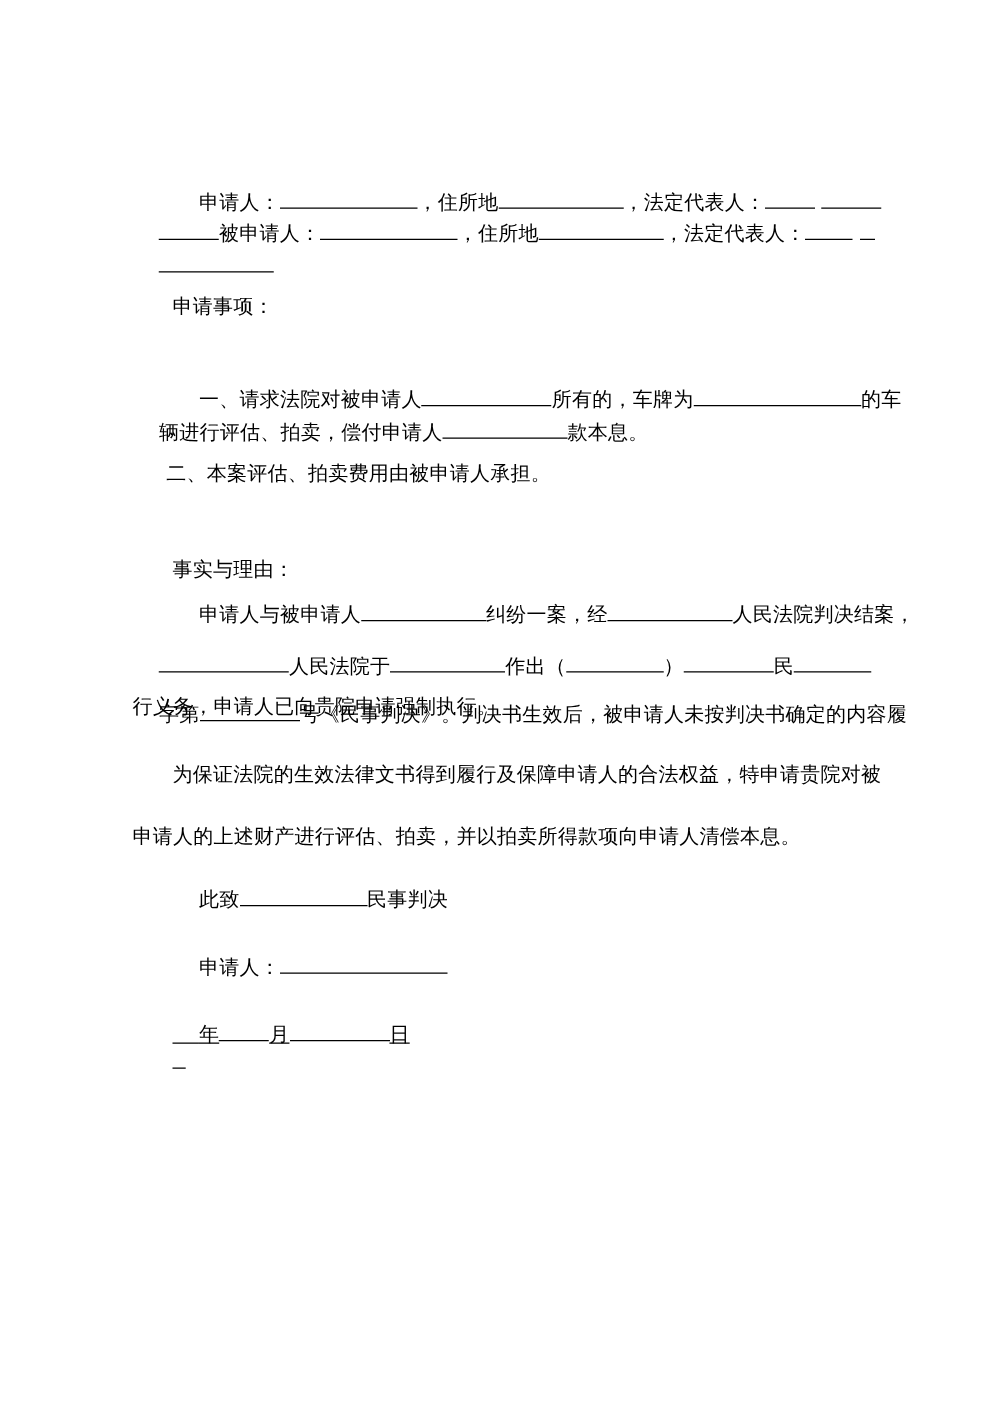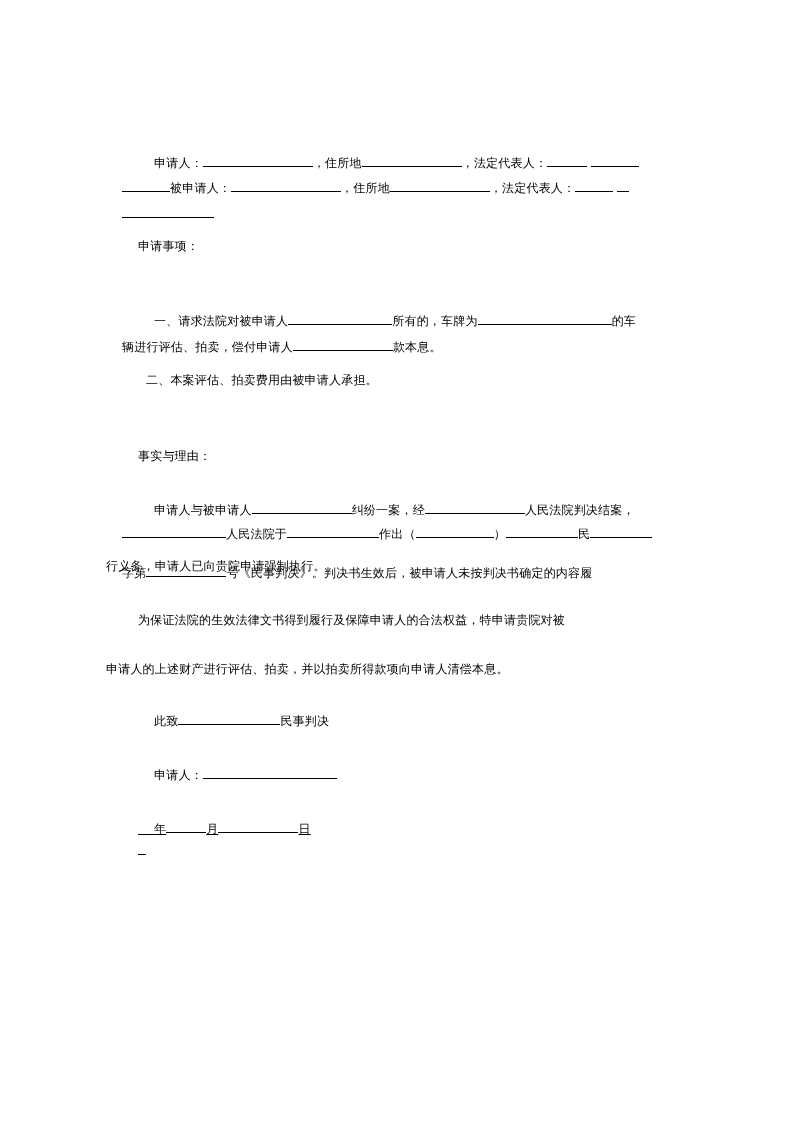--- a/index.html
+++ b/index.html
@@ -1,18 +1,18 @@
 <!DOCTYPE html>
 <html><head>
 <meta charset="utf-8">
 <style>
   html, body { margin: 0; padding: 0; background: #ffffff; }
   body { width: 793px; height: 1122px; position: relative; overflow: hidden;
          font-family: "DejaVu Sans", "Liberation Sans", sans-serif; color: #000; }
-  .line { position: absolute; left: 106px; white-space: pre; font-size: 12px; line-height: 20px; letter-spacing: 0.2px; }
+  .line { position: absolute; left: 106px; white-space: pre; font-size: 16px; line-height: 20px; letter-spacing: 0.2px; }
   .u { display: inline-block; border-bottom: 1px solid #000; height: 14px; vertical-align: baseline; }
 </style>
 </head>
 <body>
 
 <div>
 
   <div class="line" style="top:132px; left:138px;">
     <span>申请人：</span><span class="u" style="width:110px"></span><span>，住所地</span><span class="u" style="width:100px"></span><span>，法定代表人：</span><span class="u" style="width:40px"></span> <span class="u" style="width:48px"></span>
   </div>
@@ -25,25 +25,25 @@
 
   <div class="line" style="top:236px; left:138px;font-family:Liberation Serif, serif;">申请事项：</div>
 
   <div class="line" style="top:290px; left:138px;">
     <span>一、请求法院对被申请人</span><span class="u" style="width:104px"></span><span>所有的，车牌为</span><span class="u" style="width:134px"></span><span>的车</span>
   </div>
   <div class="line" style="top:316px;">
     <span>辆进行评估、拍卖，偿付申请人</span><span class="u" style="width:100px"></span><span>款本息。</span>
   </div>
 
-  <div class="line" style="top:370px; left:146px;font-family:Liberation Serif, serif;">二、本案评估、拍卖费用由被申请人承担。</div>
+  <div class="line" style="top:370px; left:133px;font-family:Liberation Serif, serif;">二、本案评估、拍卖费用由被申请人承担。</div>
 
   <div class="line" style="top:446px; left:138px;">事实与理由：</div>
 
-  <div class="line" style="top:479px; left:138px;">
+  <div class="line" style="top:462px; left:138px;">
     <span>申请人与被申请人</span><span class="u" style="width:100px"></span><span>纠纷一案，经</span><span class="u" style="width:100px"></span><span>人民法院判决结案，</span>
   </div>
   <div class="line" style="top:503px;">
     <span class="u" style="width:104px"></span><span>人民法院于</span><span class="u" style="width:92px"></span><span>作出（</span><span class="u" style="width:78px"></span><span>）</span><span class="u" style="width:72px"></span><span>民</span><span class="u" style="width:62px"></span>
   </div>
   <div class="line" style="top:542px;">
     <span>字第</span><span class="u" style="width:80px"></span><span>号《民事判决》。判决书生效后，被申请人未按判决书确定的内容履</span>
   </div>
   <div class="line" style="top:556px;font-family:Liberation Serif, serif;">行义务，申请人已向贵院申请强制执行。</div>
 

